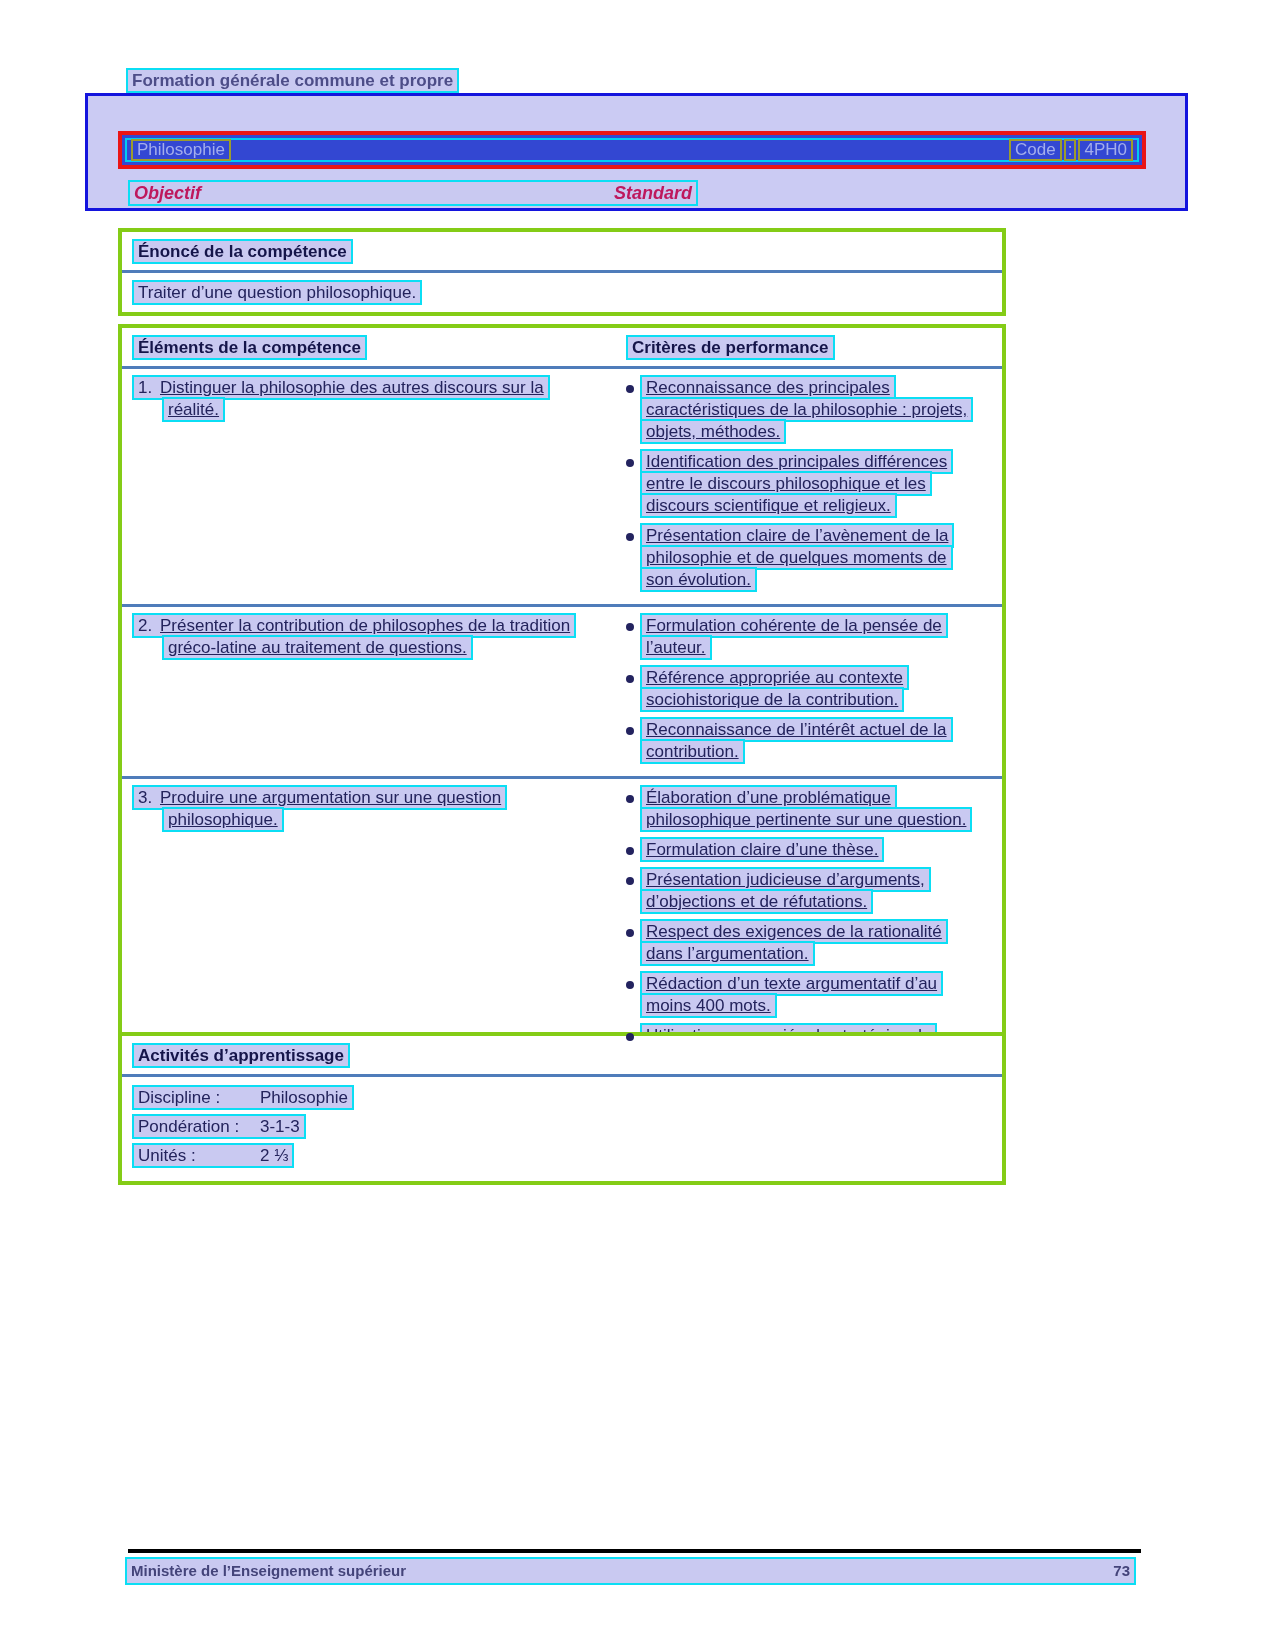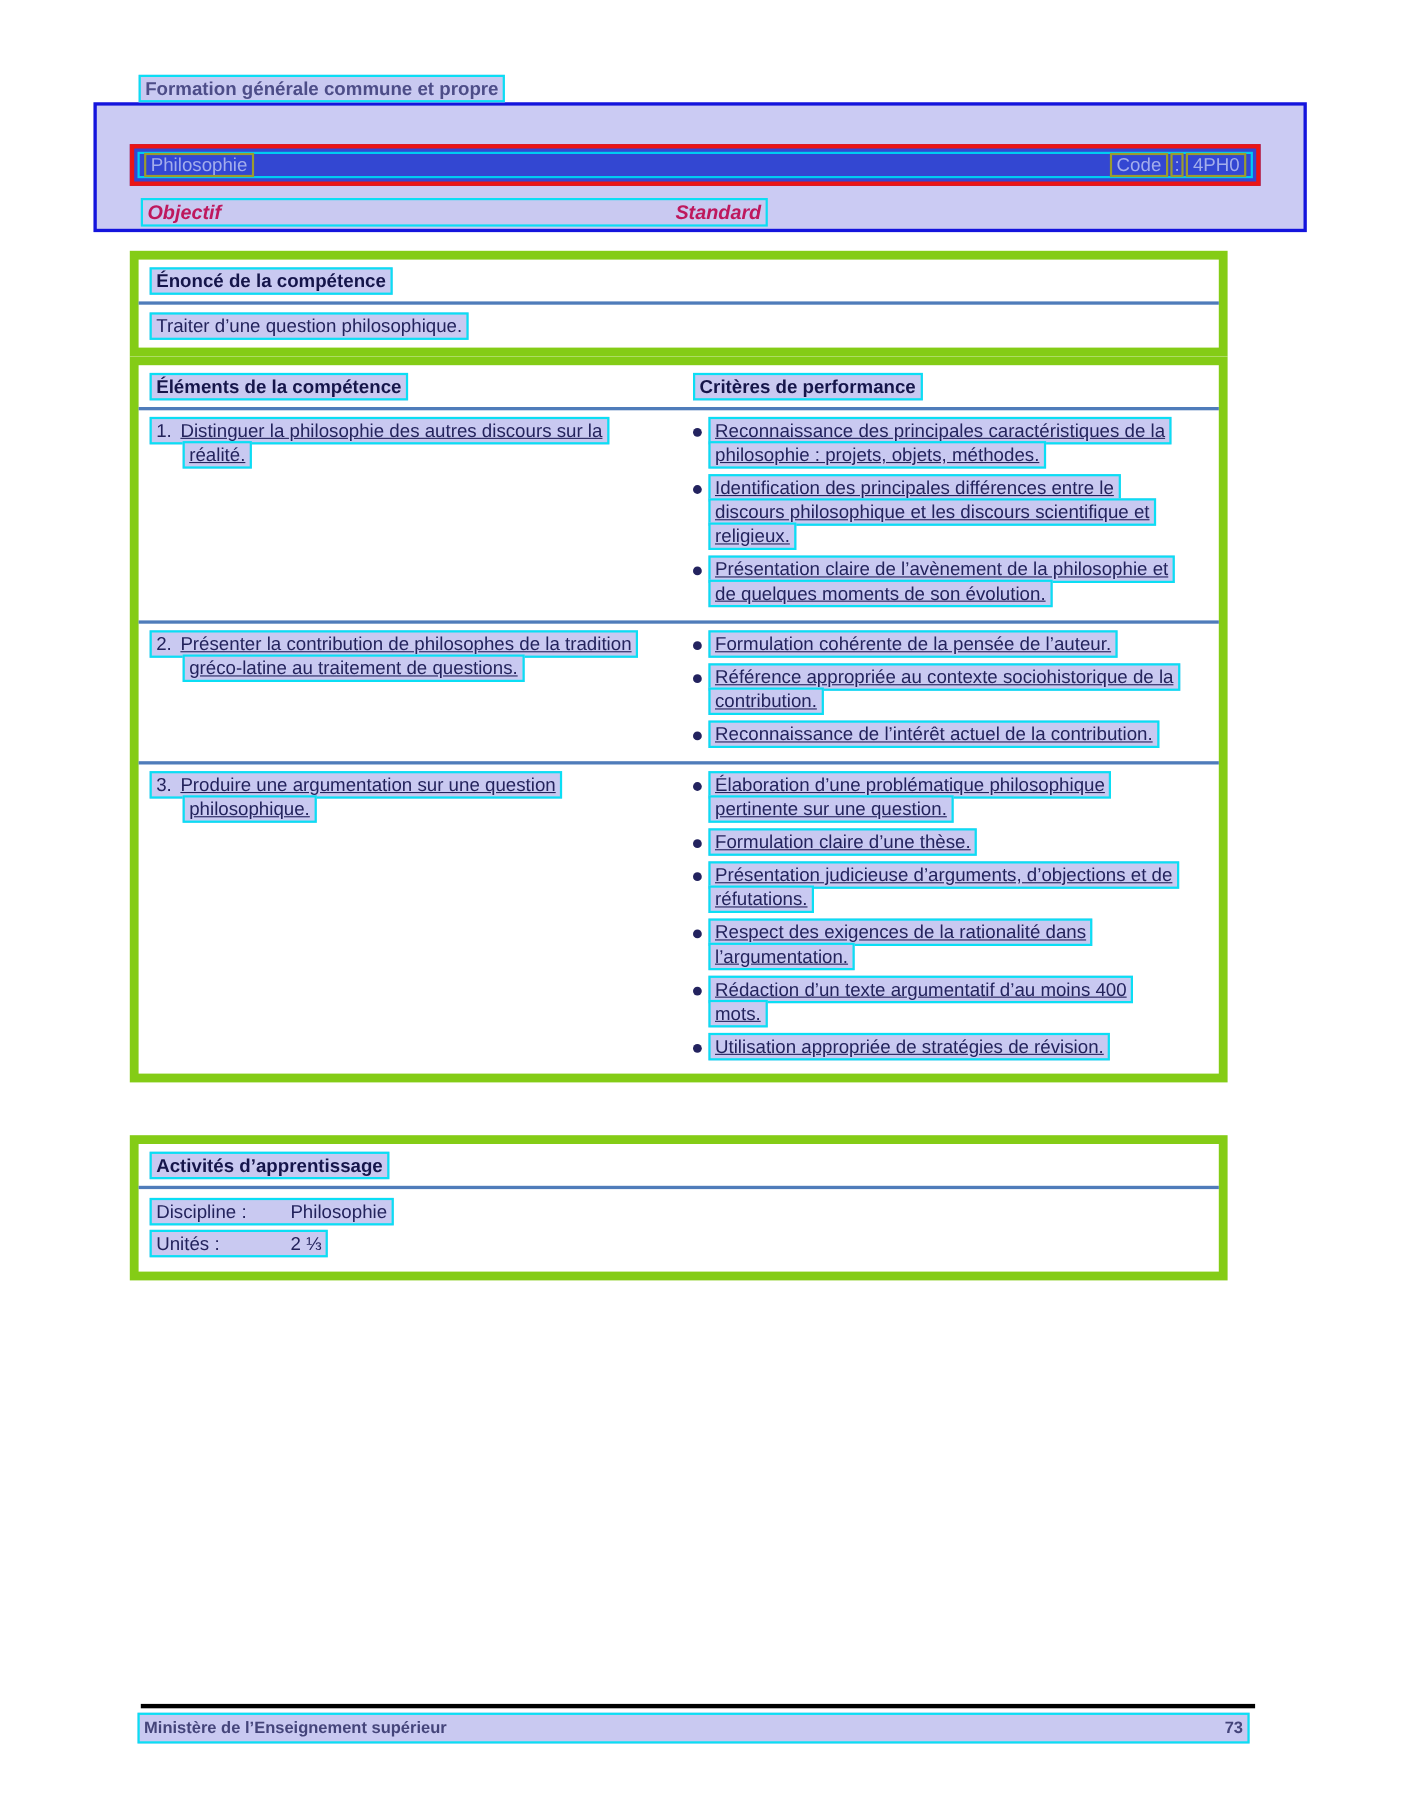--- a/index.html
+++ b/index.html
@@ -39,22 +39,22 @@
     padding:0 4px;color:#a3adec;
   }
   .wordbox{border:2px solid #9c9c2e;padding:0 4px;line-height:18px;color:#a3adec;}
   .code-group{display:flex;align-items:center;gap:2px;}
   .colonbox{border:2px solid #9c9c2e;padding:0 2px;line-height:18px;color:#a3adec;}
   .objstd-line{position:absolute;left:128px;top:182px;z-index:2;}
   .objstd-line .hl{font-weight:bold;font-style:italic;font-size:18px;color:#be185d;}
   .obj-label{display:inline-block;width:480px;}
   
   .frame{
-    position:absolute;left:118px;width:998px;
-    border:8px solid #84cc16;background:#ffffff;box-sizing:border-box;
+    position:absolute;left:118px;width:888px;
+    border:4px solid #84cc16;background:#ffffff;box-sizing:border-box;
   }
   .frame-enonce{top:228px;}
   .frame-table{top:324px;}
   .frame-activites{top:1032px;}
   .box-header{padding:9px 10px 7px 10px;font-weight:bold;color:#15154a;}
   .box-divider{border-top:3px solid #4f7cba;}
   .box-body{padding:9px 10px 8px 10px;}
   
   .thead{display:grid;grid-template-columns:494px 1fr;}
   .thead .cell{padding:9px 10px 7px 10px;font-weight:bold;color:#15154a;}
@@ -200,20 +200,23 @@
   <div class="frame frame-activites">
     <div class="box-header">
       <span class="hl">Activités d’apprentissage</span>
     </div>
     <div class="box-divider"></div>
     <div class="box-body">
       <div class="act-line">
         <span class="hl"><span class="act-label">Discipline :</span><span>Philosophie</span></span>
       </div>
       <div class="act-line">
+        <span class="hl"><span class="act-label">Pondération :</span><span>3-1-3</span></span>
+      </div>
+      <div class="act-line">
         <span class="hl"><span class="act-label">Unités :</span><span>2 ⅓</span></span>
       </div>
     </div>
   </div>
 
   <div class="footer-rule"></div>
   <div class="footer-line hl">
     <span>Ministère de l’Enseignement supérieur</span>
     <span>73</span>
   </div>

